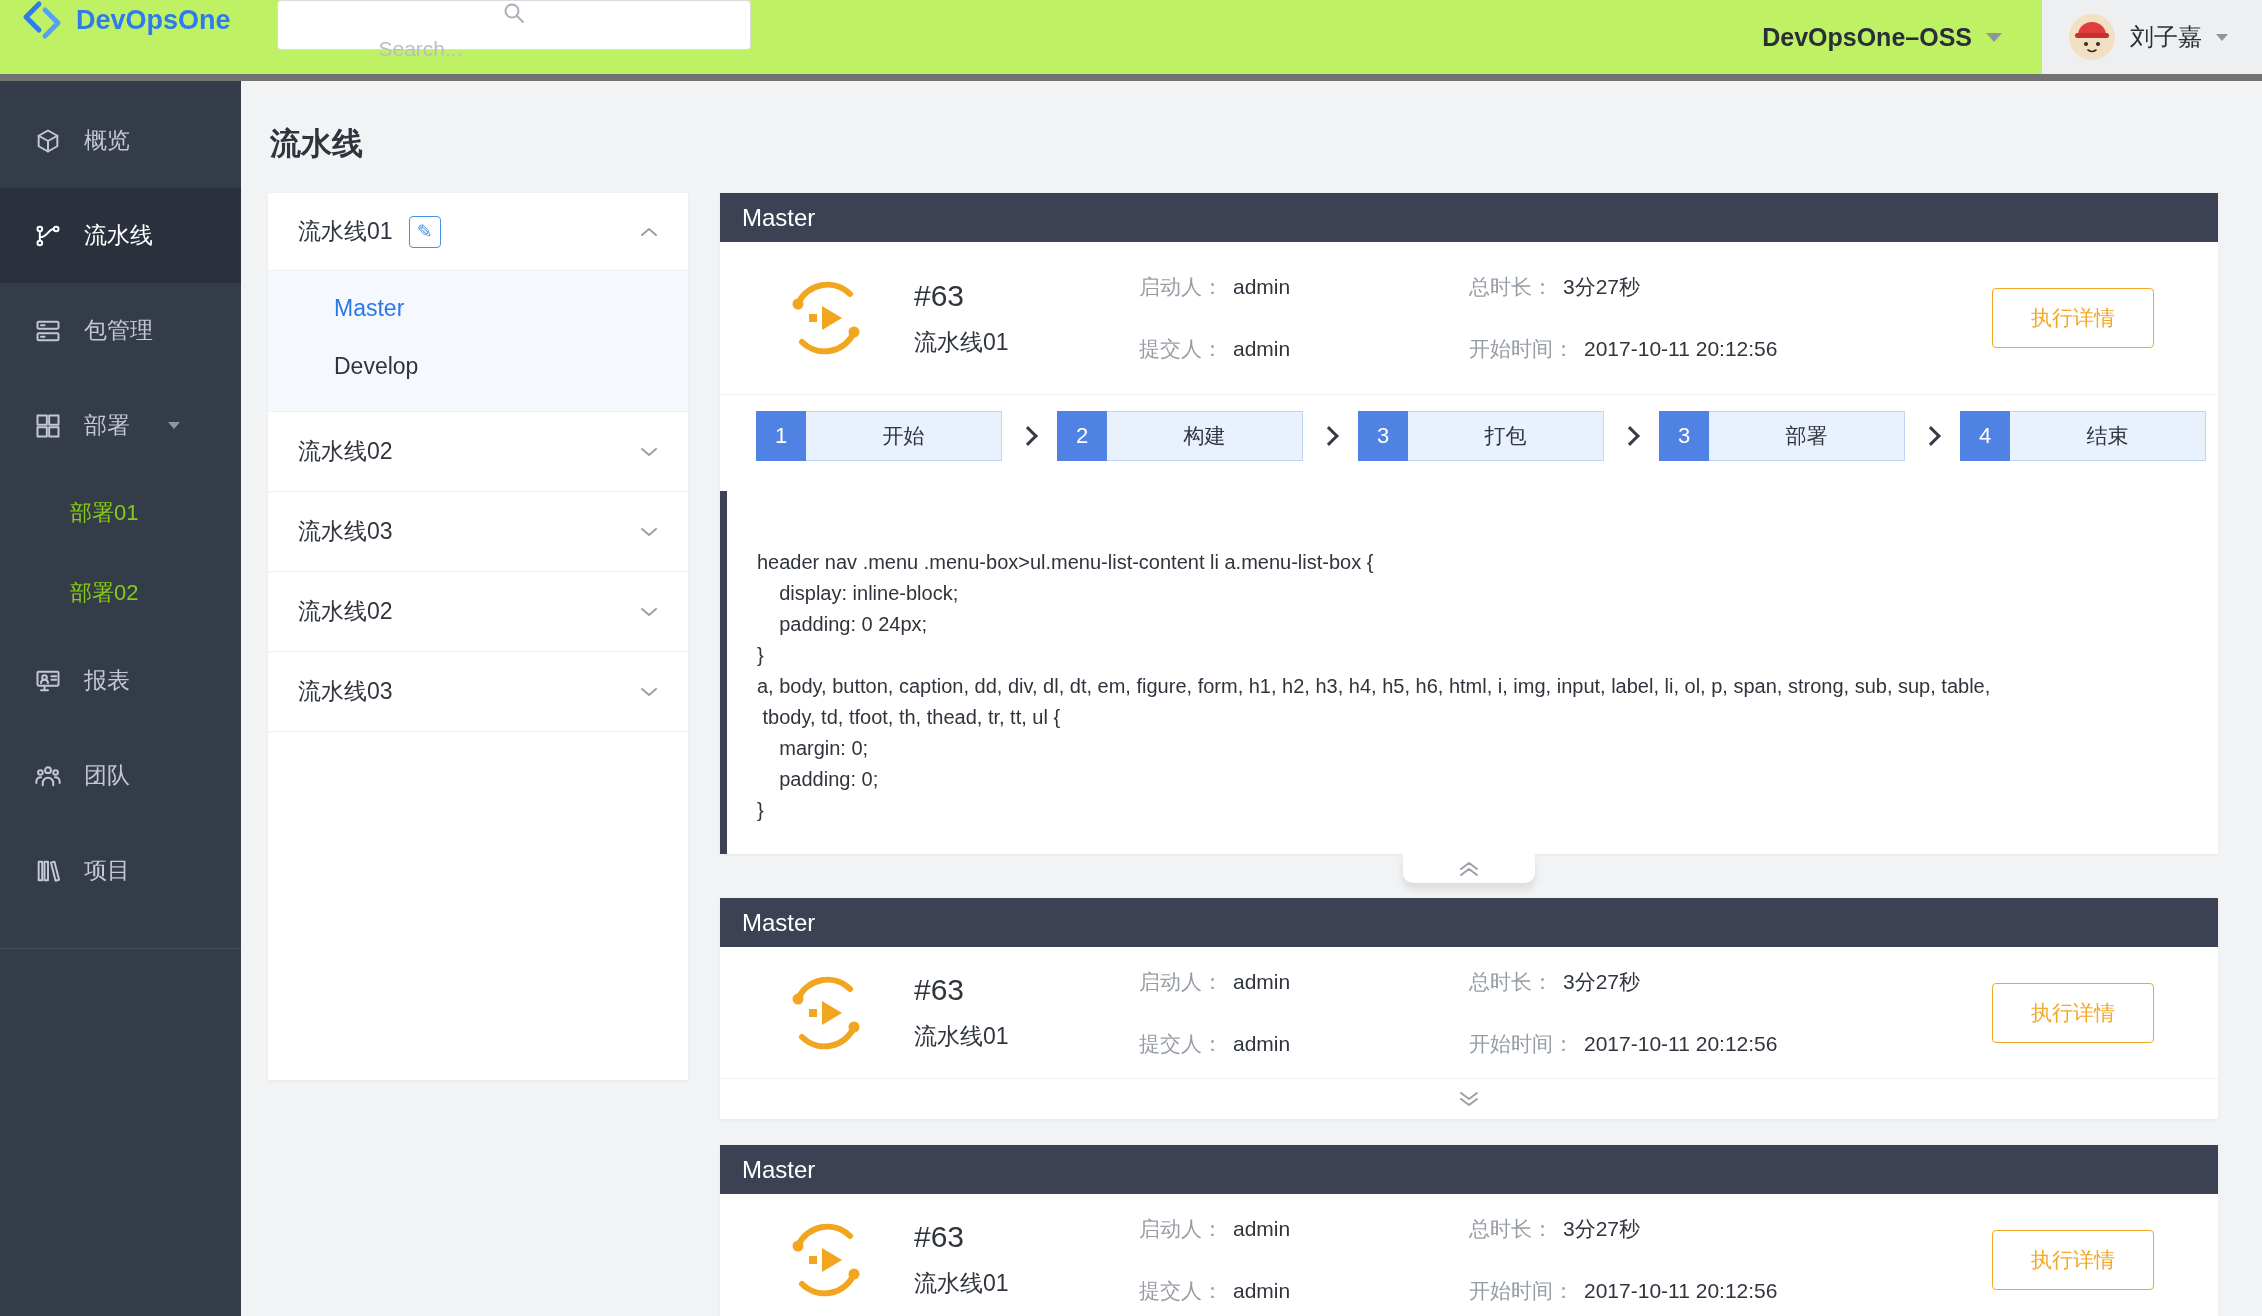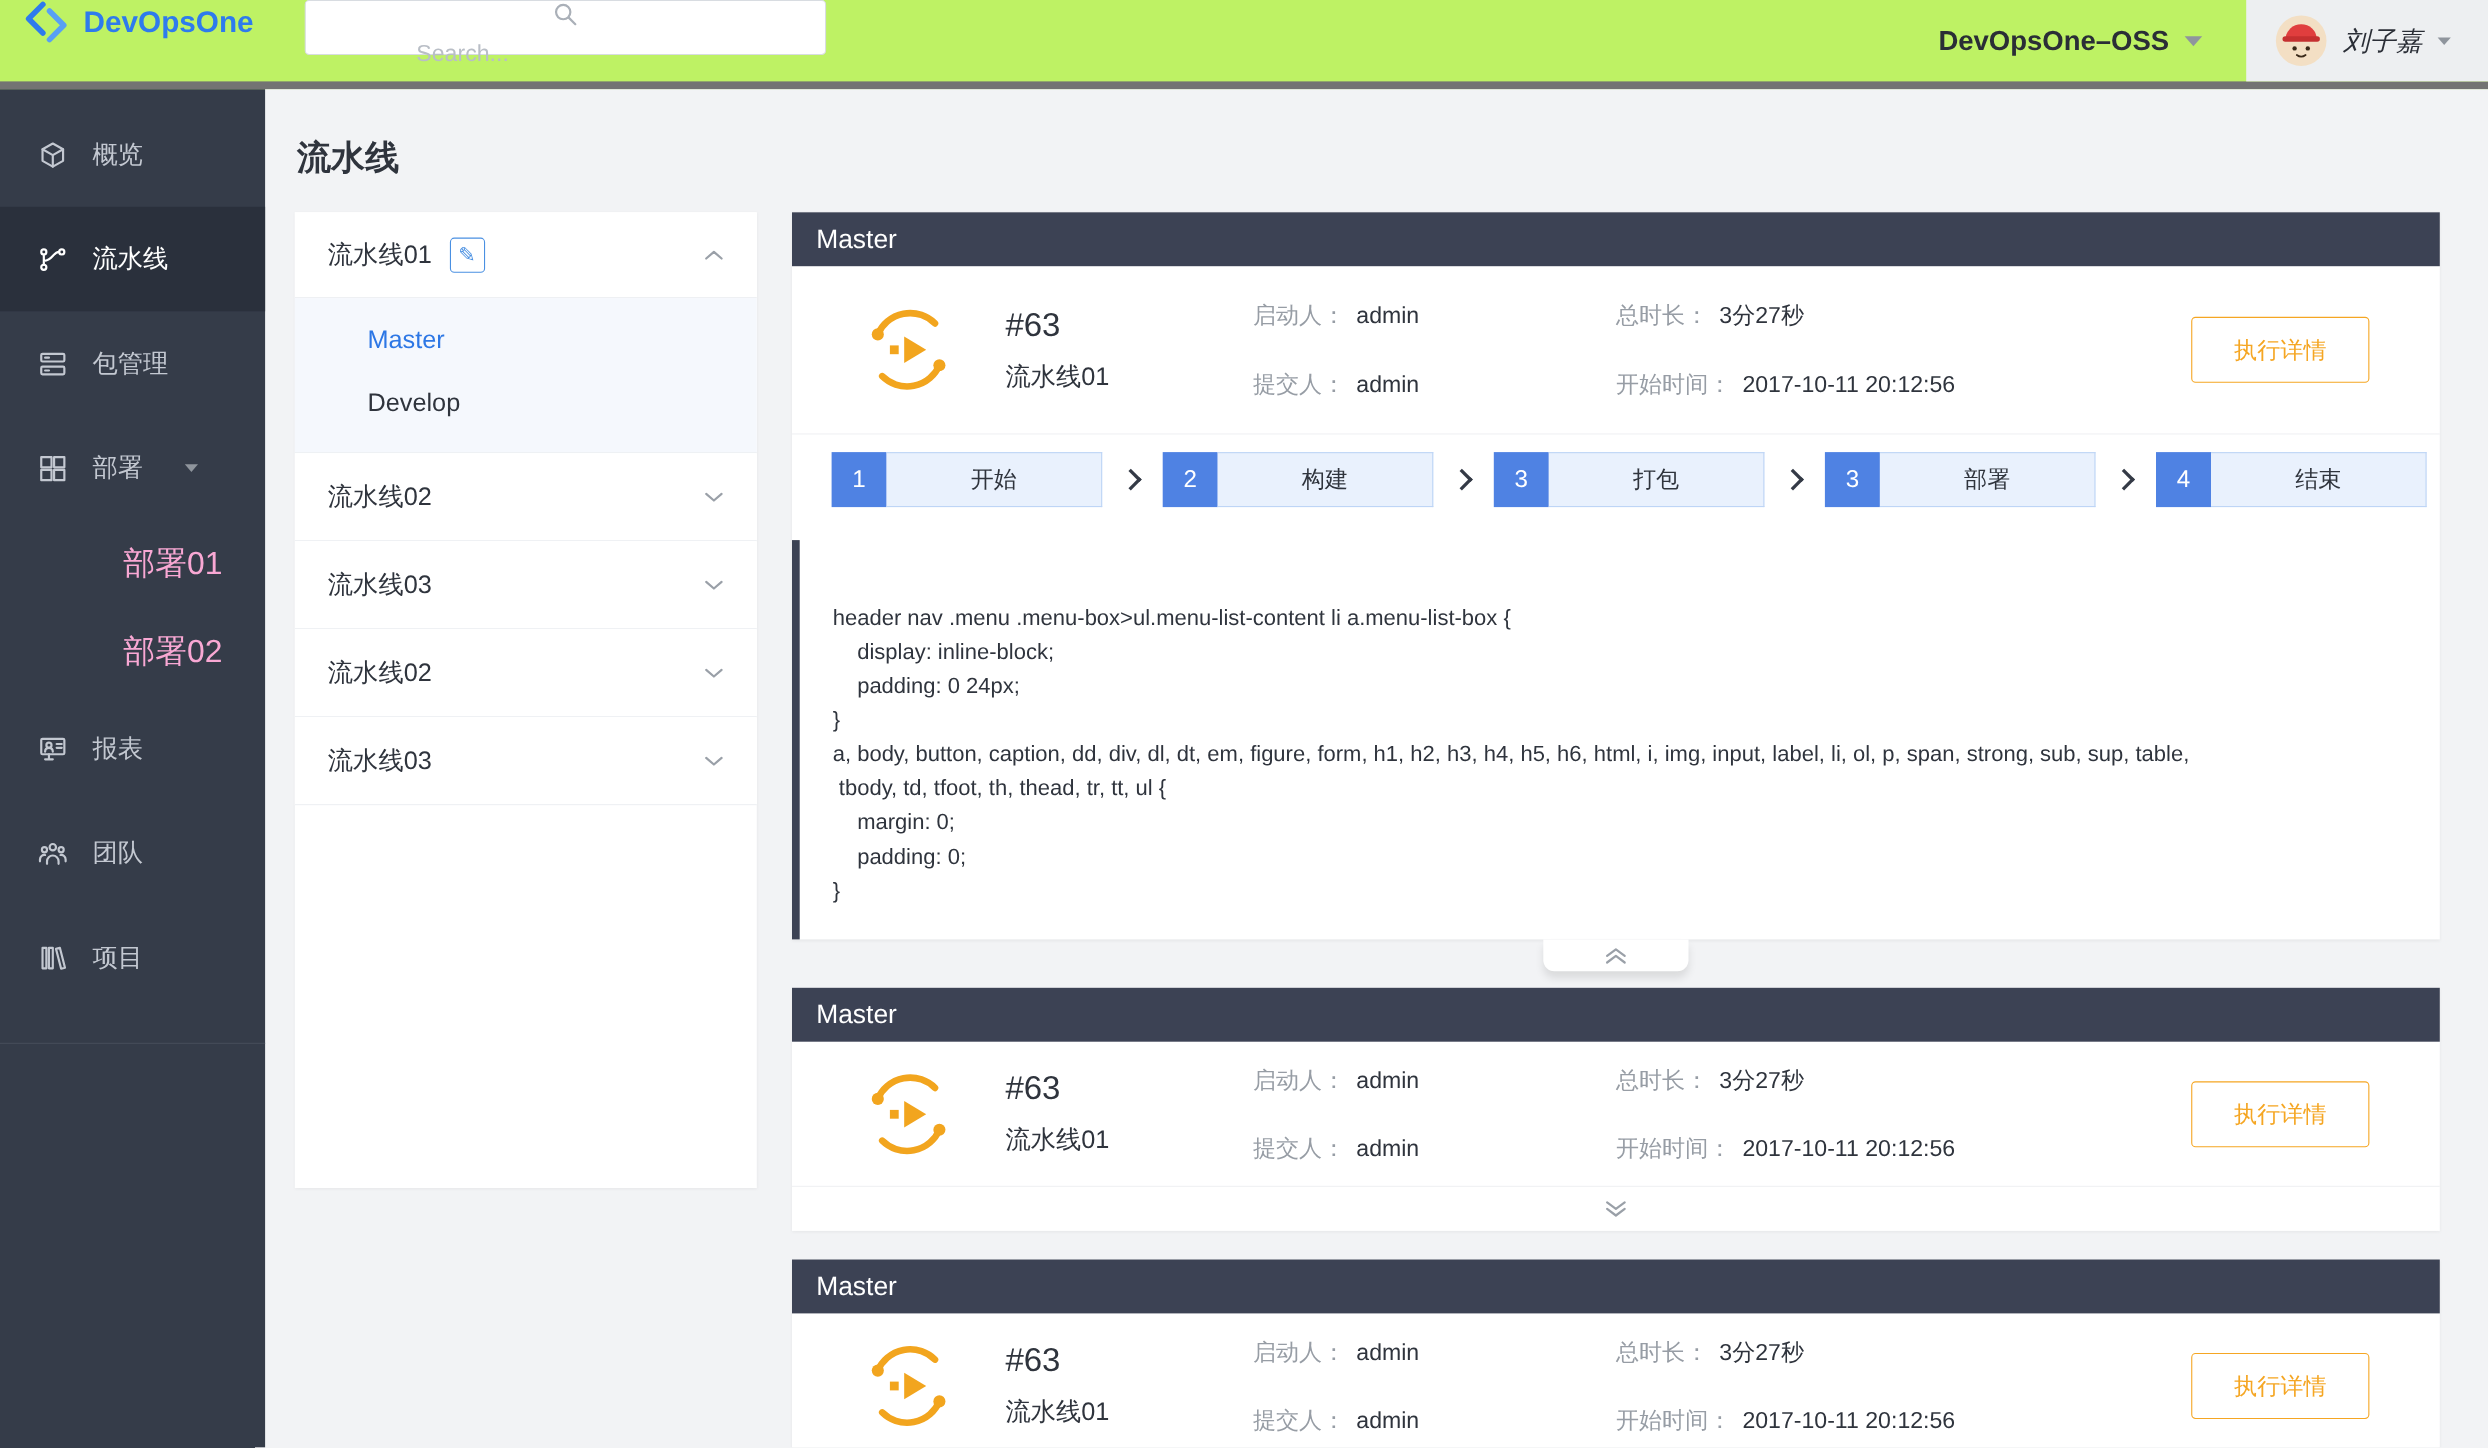--- a/index.html
+++ b/index.html
@@ -15,32 +15,32 @@
             display:flex; align-items:flex-start; z-index:10; border-bottom:7px solid #737373; }
   .brand { width:245px; display:flex; align-items:center; gap:14px; padding-left:22px; cursor:pointer; }
   .brand-text { color:#2e7bed; font-size:27px; font-weight:700; }
   .search-box { margin-left:32px; width:474px; height:50px; border:1px solid #d8dce1; border-radius:4px;
                 display:flex; align-items:center; padding:0 14px; gap:12px; background:#fff;flex-direction:column; }
   .search-box input { border:0; outline:0; flex:1; font-size:21px; font-family:inherit; color:#333; background:transparent; }
   .search-box input::placeholder { color:#b9bec6; }
   .top-right { margin-left:auto; display:flex; align-items:center; height:100%; }
   .org { display:flex; align-items:center; gap:14px; font-size:25px; font-weight:700; color:#2a2e36; margin-right:40px; cursor:pointer; }
   .user { height:100%; background:#edeff1; display:flex; align-items:center; gap:14px; padding:0 34px 0 26px; cursor:pointer; }
-  .user-name { font-size:24px; color:#2a2e36;font-style:italic; }
+  .user-name { font-size:24px; color:#2a2e36; }
   .caret { width:0; height:0; border-left:8px solid transparent; border-right:8px solid transparent; border-top:9px solid #8f959d; }
   .caret.sm { border-left-width:6px; border-right-width:6px; border-top-width:7px; }
 
   
   .sidebar { position:absolute; top:81px; left:0; bottom:0; width:241px; background:#353c49; padding-top:12px; }
   .nav-item { height:95px; display:flex; align-items:center; gap:22px; padding-left:34px;
               color:#c3c8d1; font-size:23px; cursor:pointer; }
   .nav-item.active { background:#2a303c; color:#fff; }
   .nav-icon, .nav-icon svg { width:28px; height:28px; display:inline-flex; }
   .nav-icon svg { stroke:currentColor; fill:none; stroke-width:1.7; stroke-linejoin:round; stroke-linecap:round; }
-  .nav-sub { height:80px; display:flex; align-items:center; padding-left:112px; color:#f9a8d4; font-size:29px; cursor:pointer; }
+  .nav-sub { height:80px; display:flex; align-items:center; padding-left:70px; color:#84cc16; font-size:22px; cursor:pointer; }
   .side-divider { margin-top:30px; border-top:1px solid #454c59; }
 
   
   .main { position:absolute; left:241px; top:81px; right:0; bottom:0; padding:0 44px 0 27px; overflow:hidden; }
   .page-title { padding:42px 0 28px 2px; font-size:31px; color:#2f343d; }
   .content-row { display:flex; gap:32px; align-items:flex-start; }
 
   
   .pipeline-panel { width:420px; background:#fff; min-height:887px; box-shadow:0 1px 3px rgba(0,0,0,.05); }
   .group-header { height:80px; display:flex; align-items:center; padding:0 30px;

